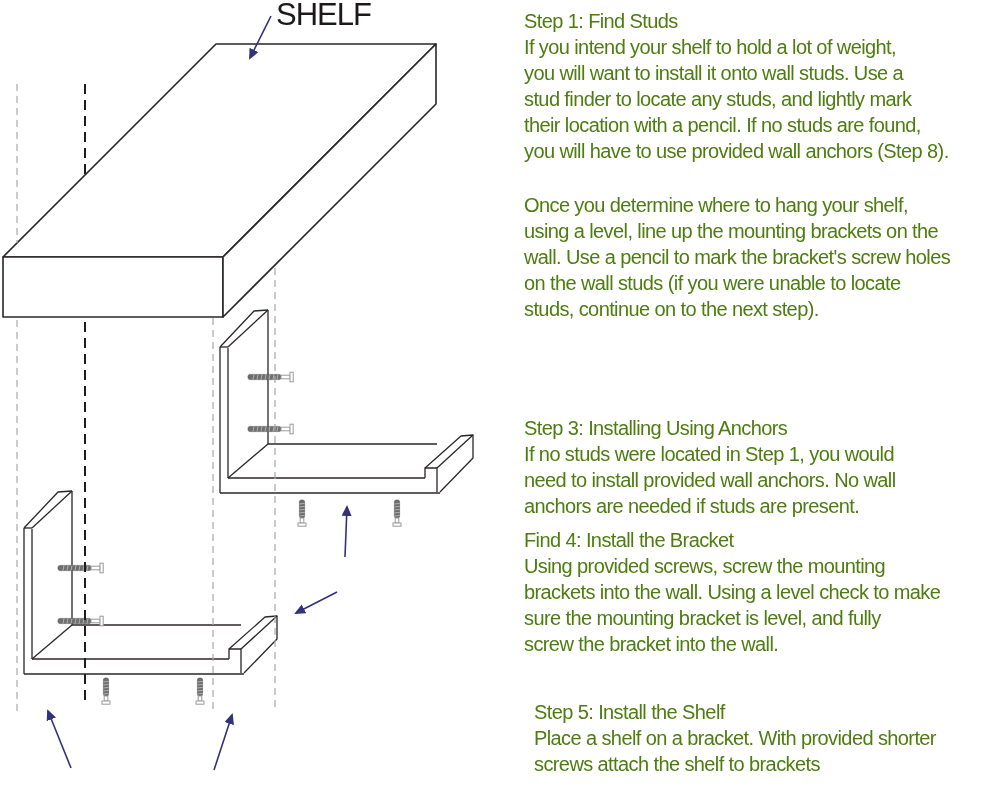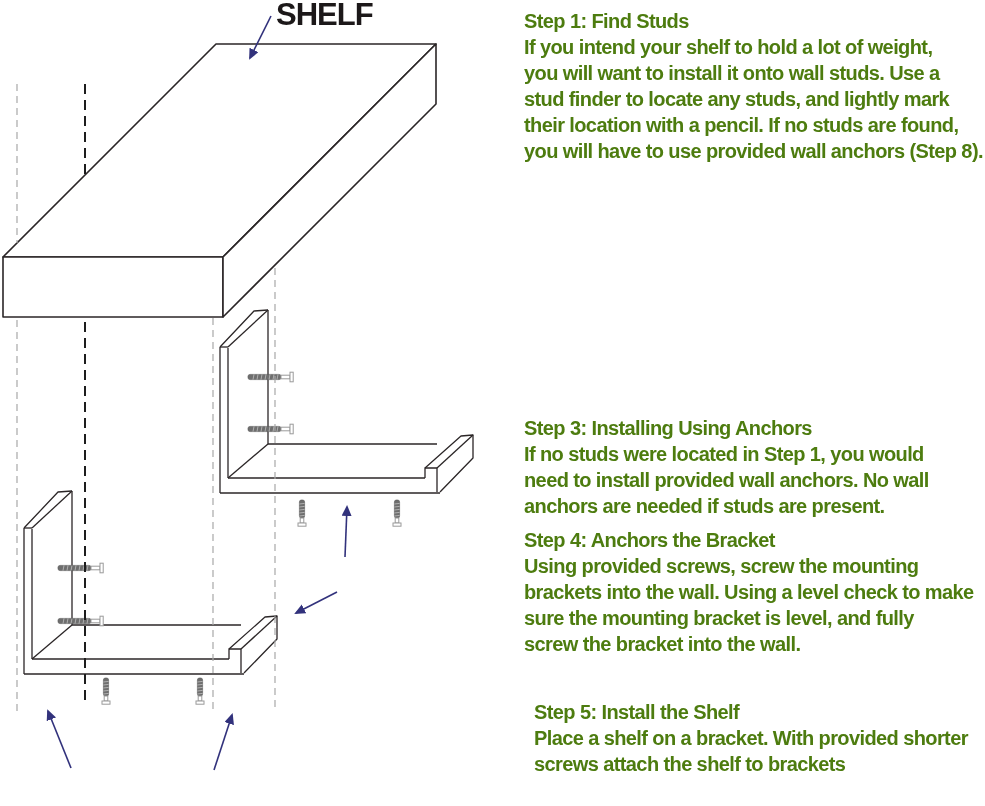--- a/index.html
+++ b/index.html
@@ -2,21 +2,20 @@
 <html><head>
 <meta charset="utf-8">
 <style>
   html,body{margin:0;padding:0;background:#ffffff;}
   #stage{
     position:relative;
     width:985px;height:806px;
     background:#ffffff;
     font-family:"Liberation Sans", sans-serif;
     overflow:hidden;
-    font-weight:bold;
   }
   #diagram-svg{position:absolute;left:0;top:0;}
   .big-label{
     position:absolute;
     color:#1c1819;
     line-height:1;
     white-space:pre;
   }
   #shelf-label{left:276px;top:-1px;font-size:31px;letter-spacing:-1px;}
   #brackets-label{left:336px;top:559px;font-size:33px;letter-spacing:-1.5px;}
@@ -119,29 +118,34 @@
   <div class="steps-col">
     <div id="step-1" class="step-block">
       <div class="step-heading">Step 1: Find Studs</div>
       <div class="step-body">If you intend your shelf to hold a lot of weight,
 you will want to install it onto wall studs. Use a
 stud finder to locate any studs, and lightly mark
 their location with a pencil. If no studs are found,
 you will have to use provided wall anchors (Step 8).</div>
     </div>
     <div id="step-2" class="step-block">
+      <div class="step-body">Once you determine where to hang your shelf,
+using a level, line up the mounting brackets on the
+wall. Use a pencil to mark the bracket's screw holes
+on the wall studs (if you were unable to locate
+studs, continue on to the next step).</div>
     </div>
     <div id="step-3" class="step-block">
       <div class="step-heading">Step 3: Installing Using Anchors</div>
       <div class="step-body">If no studs were located in Step 1, you would
 need to install provided wall anchors. No wall
 anchors are needed if studs are present.</div>
     </div>
     <div id="step-4" class="step-block">
-      <div class="step-heading">Step 4: Anchors the Bracket</div>
+      <div class="step-heading">Find 4: Install the Bracket</div>
       <div class="step-body">Using provided screws, screw the mounting
 brackets into the wall. Using a level check to make
 sure the mounting bracket is level, and fully
 screw the bracket into the wall.</div>
     </div>
     <div id="step-5" class="step-block">
       <div class="step-heading">Step 5: Install the Shelf</div>
       <div class="step-body">Place a shelf on a bracket. With provided shorter
 screws attach the shelf to brackets</div>
     </div>

